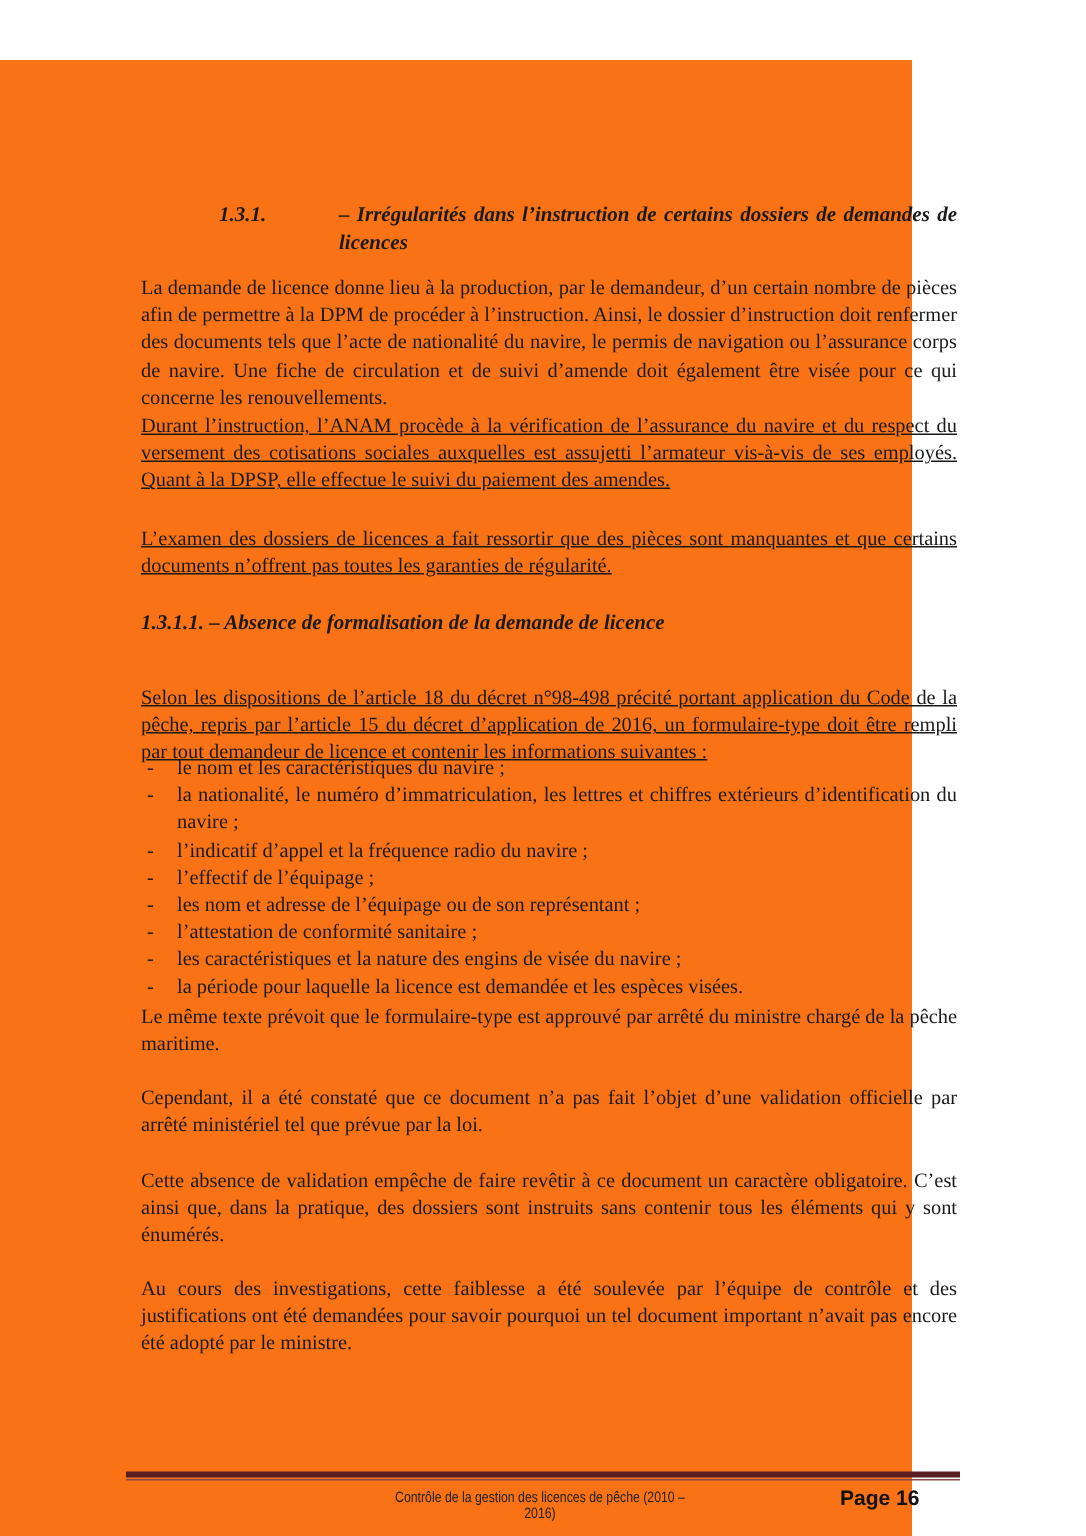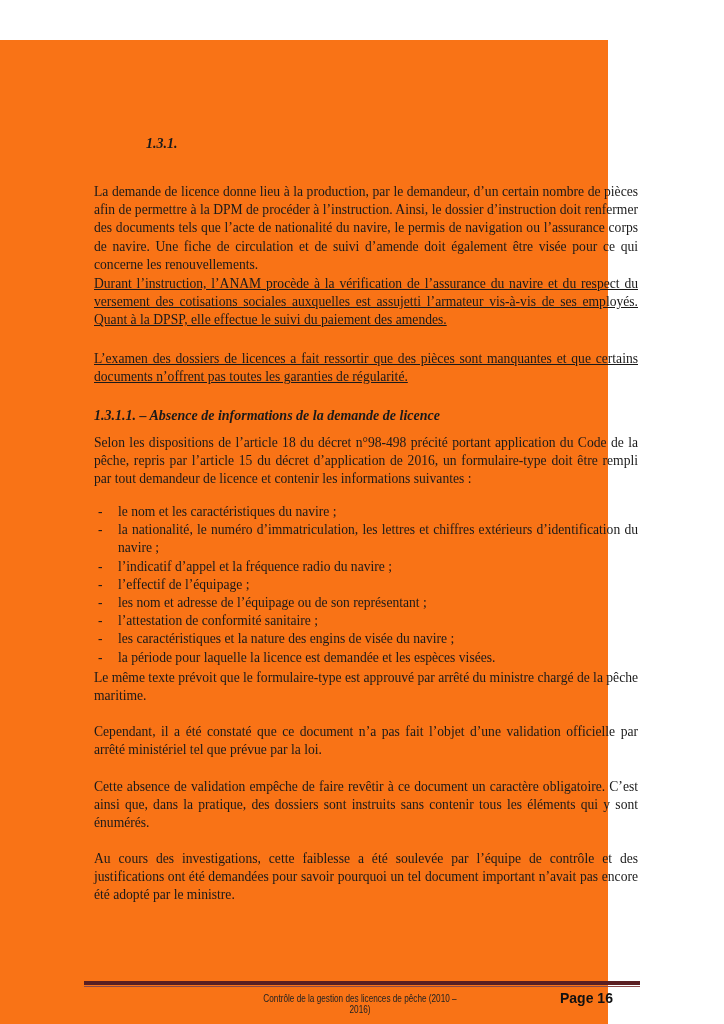--- a/index.html
+++ b/index.html
@@ -52,29 +52,30 @@
     }
   </style>
 </head>
 <body>
 
 <div class="page">
   <div class="content">
 
     <h2 class="h-section">
       <span class="num">1.3.1.</span>
+      <span class="title">– Irrégularités dans l’instruction de certains dossiers de demandes de licences</span>
     </h2>
 
     <p class="para" style="top:143px;">La demande de licence donne lieu à la production, par le demandeur, d’un certain nombre de pièces afin de permettre à la DPM de procéder à l’instruction. Ainsi, le dossier d’instruction doit renfermer des documents tels que l’acte de nationalité du navire, le permis de navigation ou l’assurance corps de navire. Une fiche de circulation et de suivi d’amende doit également être visée pour ce qui concerne les renouvellements.</p>
     <p class="para" style="top:235px;text-decoration:underline;">Durant l’instruction, l’ANAM procède à la vérification de l’assurance du navire et du respect du versement des cotisations sociales auxquelles est assujetti l’armateur vis-à-vis de ses employés. Quant à la DPSP, elle effectue le suivi du paiement des amendes.</p>
     <p class="para" style="top:310px;text-decoration:underline;">L’examen des dossiers de licences a fait ressortir que des pièces sont manquantes et que certains documents n’offrent pas toutes les garanties de régularité.</p>
 
-    <h3 class="h-sub">1.3.1.1. – Absence de informations de la demande de licence</h3>
+    <h3 class="h-sub">1.3.1.1. – Absence de formalisation de la demande de licence</h3>
 
-    <p class="para" style="top:394px;">Selon les dispositions de l’article 18 du décret n°98-498 précité portant application du Code de la pêche, repris par l’article 15 du décret d’application de 2016, un formulaire-type doit être rempli par tout demandeur de licence et contenir les informations suivantes :</p>
+    <p class="para" style="top:416px;text-decoration:underline;">Selon les dispositions de l’article 18 du décret n°98-498 précité portant application du Code de la pêche, repris par l’article 15 du décret d’application de 2016, un formulaire-type doit être rempli par tout demandeur de licence et contenir les informations suivantes :</p>
 
     <ul class="dash-list">
       <li>
           <span class="dash">-</span>
           <span class="txt">le nom et les caractéristiques du navire ;</span>
         </li>
       <li>
           <span class="dash">-</span>
           <span class="txt">la nationalité, le numéro d’immatriculation, les lettres et chiffres extérieurs d’identification du navire ;</span>
         </li>

